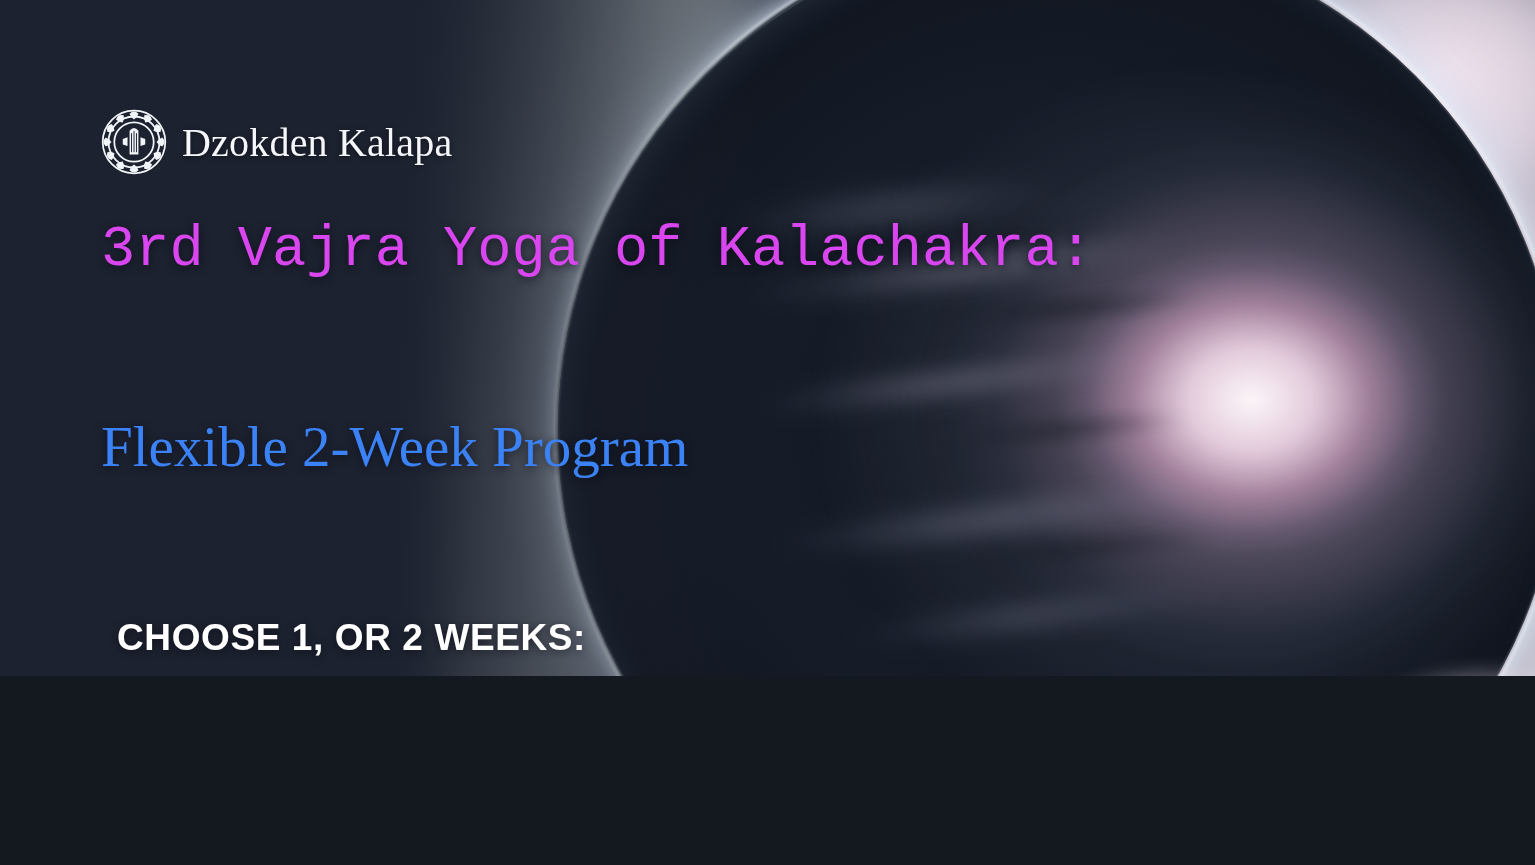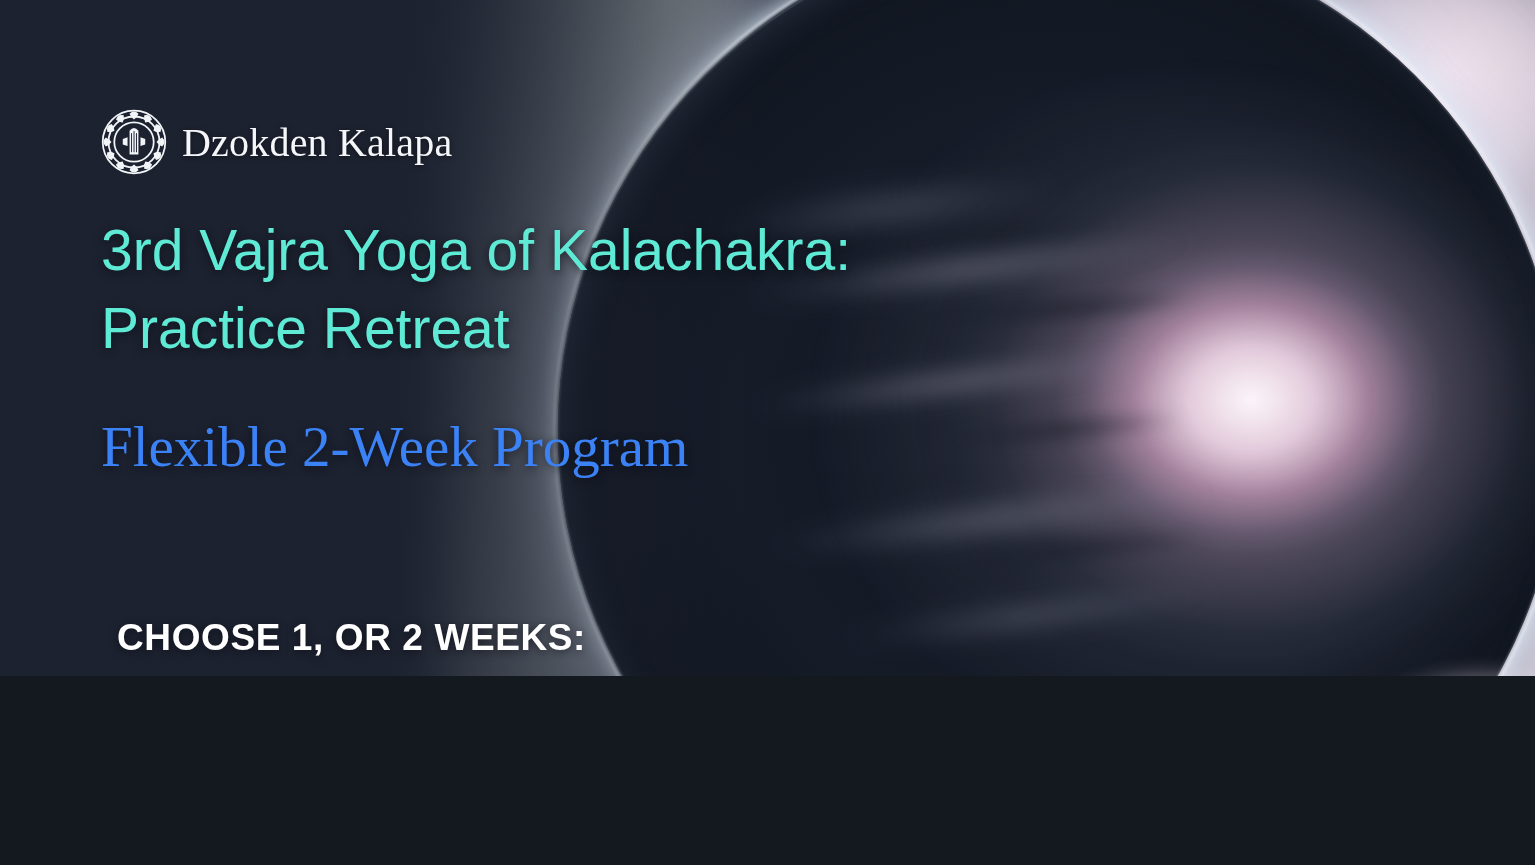--- a/index.html
+++ b/index.html
@@ -159,24 +159,24 @@
     white-space: nowrap;
     text-shadow: 0 1px 5px rgba(0,0,0,0.55);
   }
 
   #headline {
     position: absolute;
     left: 101px; top: 212px;
     width: 820px;
   }
   #headline .line {
-    font-family: Liberation Sans, sans-serif;
+    font-family: Liberation Mono, monospace;
     font-size: 57px;
     line-height: 1.36;
-    color: #5eead4;
+    color: #d946ef;
     white-space: nowrap;
     text-shadow: 0 2px 10px rgba(8,10,18,0.70);
   }
 
   #subheadline {
     position: absolute;
     left: 101px; top: 408px;
     font-family: "Liberation Serif", serif;
     font-size: 57px;
     line-height: 1.36;
@@ -280,21 +280,20 @@
           <rect x="45.6" y="37" width="1.5" height="28"></rect>
           <rect x="49.3" y="34" width="1.5" height="31"></rect>
           <rect x="52.9" y="37" width="1.5" height="28"></rect>
         </g>
       </svg>
       <div id="brand-wordmark">Dzokden Kalapa</div>
     </div>
 
     <div id="headline">
       <div class="line">3rd Vajra Yoga of Kalachakra:</div>
-      <div class="line">Practice Retreat</div>
     </div>
 
     <div id="subheadline">Flexible 2-Week Program</div>
 
     <div id="dates">
       <div class="date-line">CHOOSE 1, OR 2 WEEKS:</div>
     </div>
 
   </div>
 </div>

